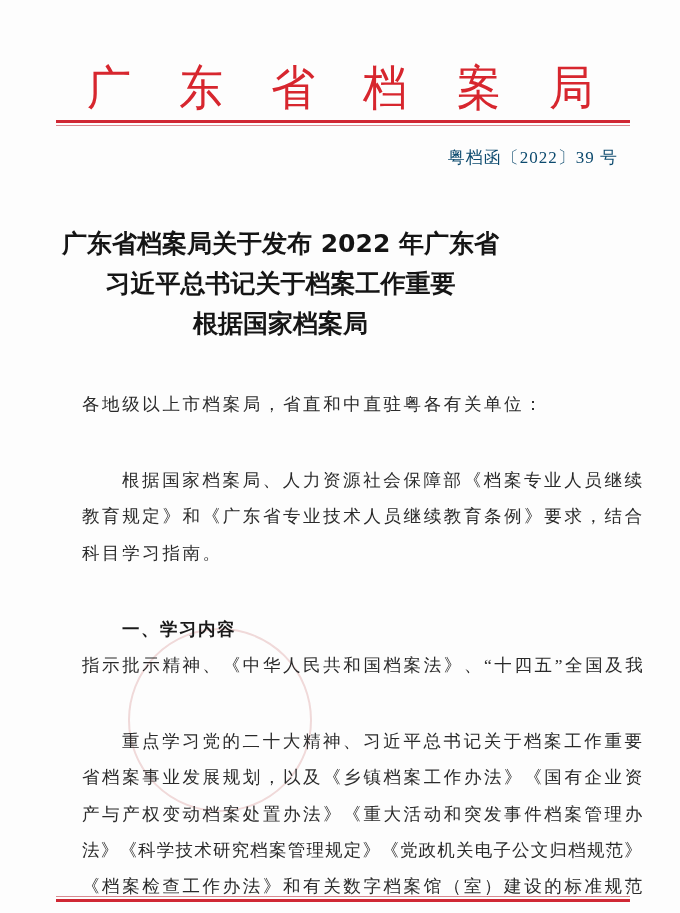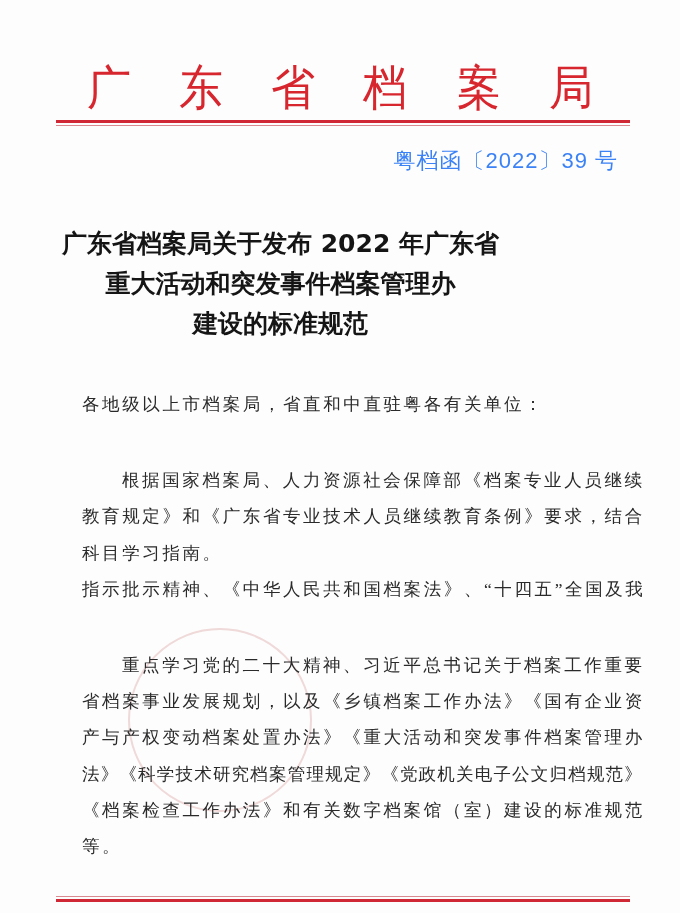--- a/index.html
+++ b/index.html
@@ -64,24 +64,24 @@
     .rule-bottom-thick {
       top: 899px;
       height: 3px;
       background: #d02834;
     }
     
     .doc-number {
       position: absolute;
       right: 62px;
       top: 146px;
-      font-family: Liberation Sans, sans-serif;
-      font-size: 22px;
+      font-family: Liberation Serif, serif;
+      font-size: 17px;
       letter-spacing: 1px;
-      color: #3b82f6;
+      color: #0c4a6e;
     }
     
     .title {
       position: absolute;
       left: 0;
       top: 224px;
       width: 561px;
       text-align: center;
       font-family: "DejaVu Sans", "Liberation Sans", sans-serif;
       font-weight: bold;
@@ -143,33 +143,34 @@
     <span class="letterhead-char" style="left:548px;">局</span>
   </div>
 
   <div class="rule rule-top-thick"></div>
   <div class="rule rule-top-thin"></div>
 
   <div class="doc-number">粤档函〔2022〕39 号</div>
 
   <div class="title">
     <span class="title-line">广东省档案局关于发布 2022 年广东省</span>
-    <span class="title-line">重大活动和突发事件档案管理办</span>
-    <span class="title-line">建设的标准规范</span>
+    <span class="title-line">习近平总书记关于档案工作重要</span>
+    <span class="title-line">根据国家档案局</span>
   </div>
 
   <div class="seal-ghost"></div>
 
   <div class="body">
     <span class="line">各地级以上市档案局，省直和中直驻粤各有关单位：</span>
 
     <span class="line indent">根据国家档案局、人力资源社会保障部《档案专业人员继续</span>
     <span class="line">教育规定》和《广东省专业技术人员继续教育条例》要求，结合</span>
     <span class="line">科目学习指南。</span>
 
+    <span class="line indent section-heading">一、学习内容</span>
 
     <span class="line">指示批示精神、《中华人民共和国档案法》、“十四五”全国及我</span>
     <span class="line indent">重点学习党的二十大精神、习近平总书记关于档案工作重要</span>
     <span class="line">省档案事业发展规划，以及《乡镇档案工作办法》《国有企业资</span>
     <span class="line">产与产权变动档案处置办法》《重大活动和突发事件档案管理办</span>
     <span class="line" style="letter-spacing:1.2px;">法》《科学技术研究档案管理规定》《党政机关电子公文归档规范》</span>
     <span class="line">《档案检查工作办法》和有关数字档案馆（室）建设的标准规范</span>
     <span class="line">等。</span>
 
     <span class="line indent section-heading">二、学时要求</span>

